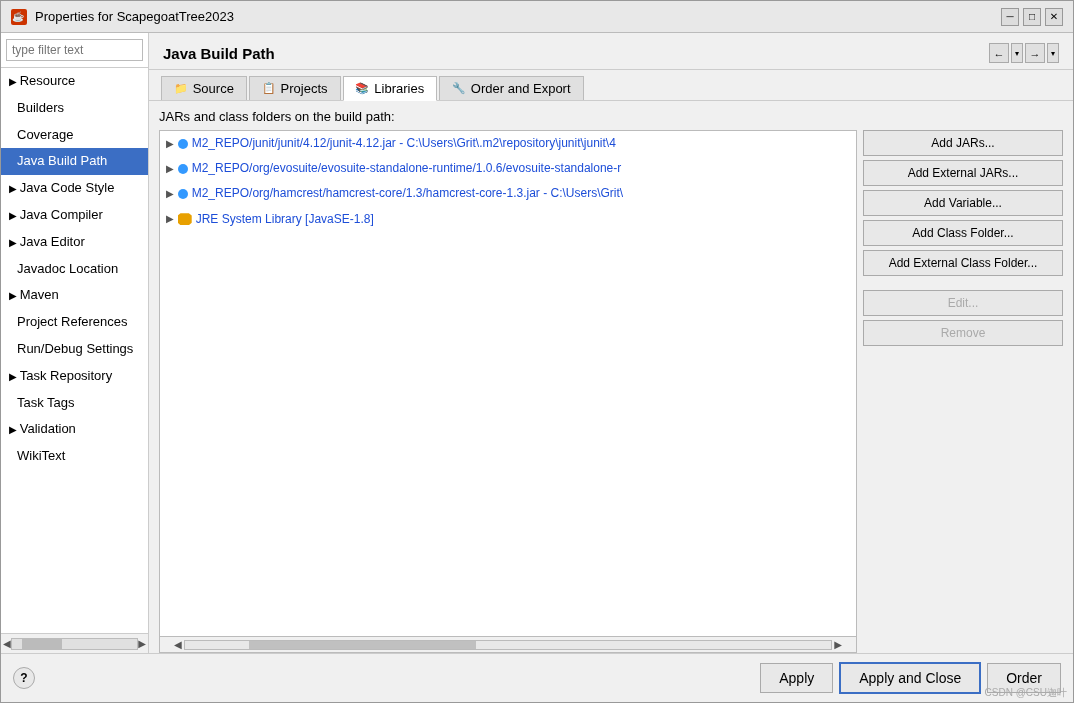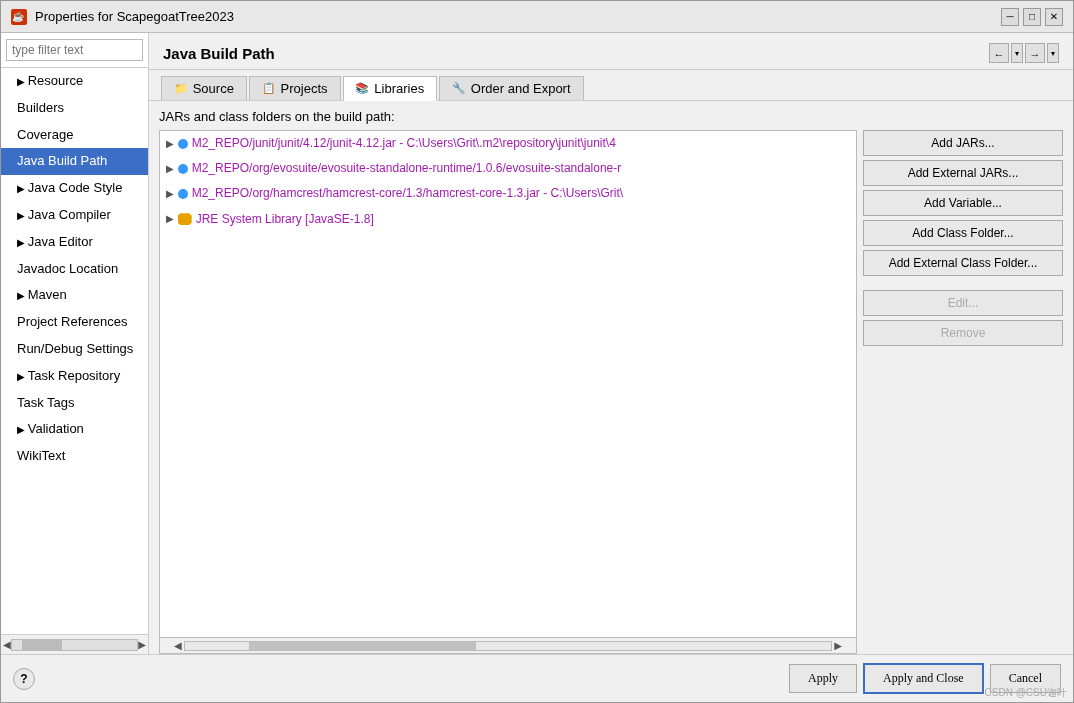--- a/index.html
+++ b/index.html
@@ -80,21 +80,21 @@
       overflow-x: hidden;
     }
     .sidebar-item {
       padding: 3px 8px 3px 16px;
       cursor: pointer;
       white-space: nowrap;
       font-size: 13px;
       line-height: 1.6;
     }
     .sidebar-item.selected { background: #3b6ec4; color: white; }
-    .sidebar-item.has-arrow { padding-left: 16px; }
+    .sidebar-item.has-arrow { padding-left: 8px; }
     .sidebar-item .arrow { font-size: 10px; margin-right: 3px; }
     .sidebar-scroll-bar {
       height: 20px;
       border-top: 1px solid #ccc;
       background: #f0f0f0;
       display: flex;
       align-items: center;
       padding: 0 2px;
     }
     .h-scrollbar {
@@ -214,21 +214,21 @@
       border-radius: 50%;
       background: #3399ff;
       flex-shrink: 0;
     }
     .jar-dot-orange {
       width: 14px; height: 12px;
       flex-shrink: 0;
       background: #e8a000;
       clip-path: polygon(20% 0%, 80% 0%, 100% 20%, 100% 80%, 80% 100%, 20% 100%, 0% 80%, 0% 20%);
     }
-    .jar-text { font-size: 12px; color: #a21caf; }
+    .jar-text { font-size: 12px; color: #1d4ed8; }
     .jar-list-scrollbar {
       height: 16px;
       background: #f0f0f0;
       border: 1px solid #bbb;
       border-top: none;
       display: flex;
       align-items: center;
       padding: 0 14px;
       gap: 2px;
     }
@@ -273,24 +273,23 @@
       padding: 8px 12px;
       display: flex;
       align-items: center;
       justify-content: flex-end;
       background: #f0f0f0;
       flex-shrink: 0;
       gap: 6px;
     }
     .apply-btn, .apply-close-btn, .cancel-btn {
       padding: 6px 18px;
-      font-size: 12px;
+      font-size: 14px;
       cursor: pointer;
       border: 1px solid #aaa;
-      font-family: Liberation Serif, serif;
     }
     .apply-btn { background: #e8e8e8; }
     .apply-close-btn { background: #e8e8e8; border: 2px solid #3b6ec4; }
     .cancel-btn { background: #e8e8e8; }
     .help-btn {
       width: 22px; height: 22px;
       border-radius: 50%;
       border: 1px solid #aaa;
       background: #e8e8e8;
       display: flex; align-items: center; justify-content: center;
@@ -441,17 +440,17 @@
           </div>
         </div>
       </div>
     </div>
   </div>
 
   <div class="bottom-bar">
     <div class="help-btn">?</div>
     <button class="apply-btn">Apply</button>
     <button class="apply-close-btn">Apply and Close</button>
-    <button class="cancel-btn">Cancel</button>
+    <button class="cancel-btn">Order</button>
   </div>
 
   <div class="footer-text">CSDN @CSU迦叶</div>
 </div>
 
 </body></html>

